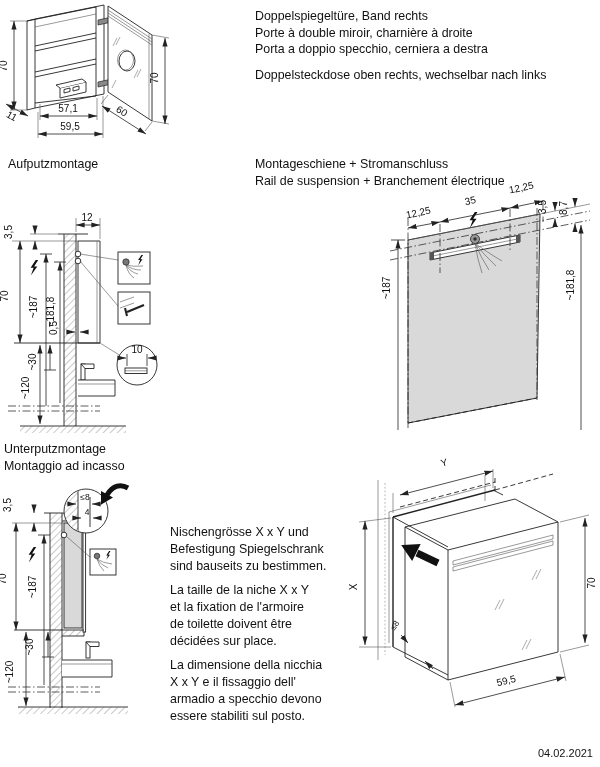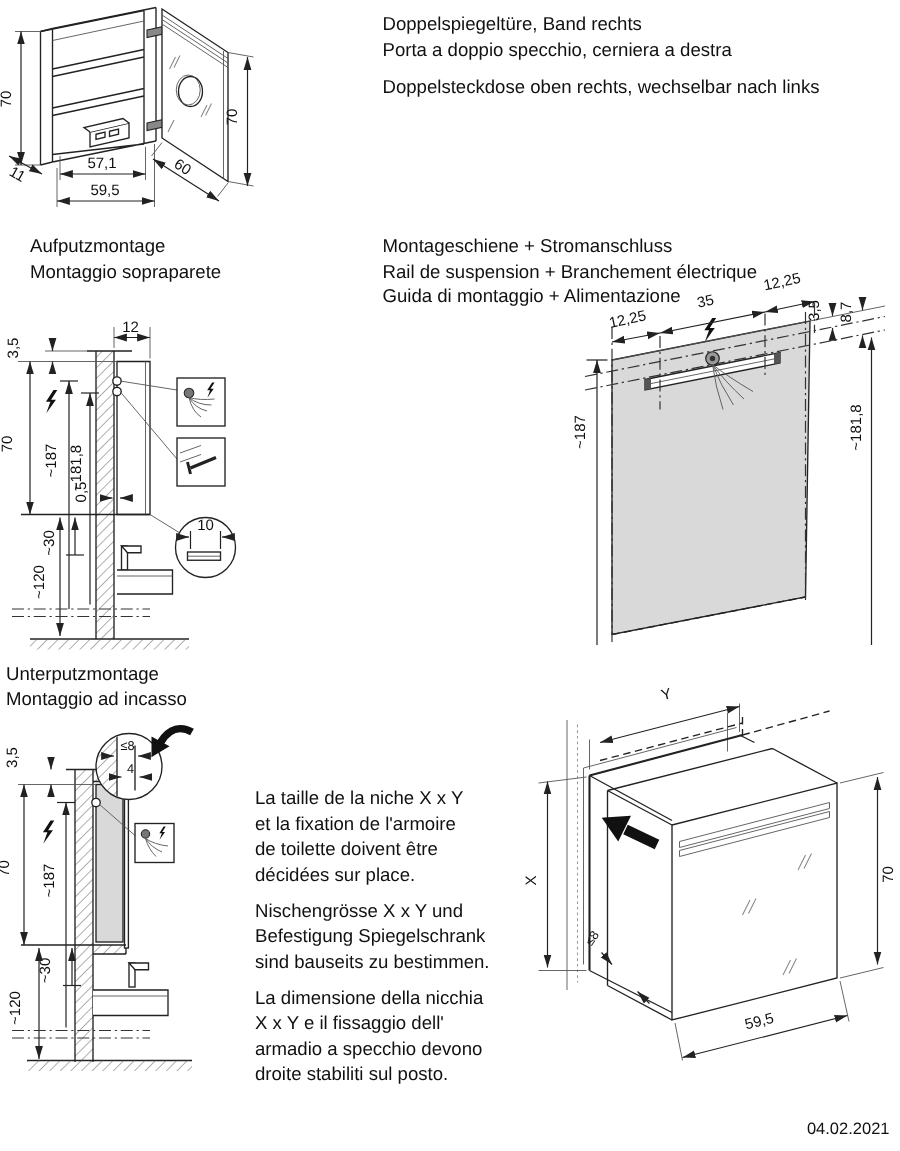--- a/index.html
+++ b/index.html
@@ -86,33 +86,32 @@
     <line class="dim" x1="102" y1="106" x2="146" y2="134" marker-start="url(#ar)" marker-end="url(#ar)"></line>
     <text x="120" y="114" transform="rotate(33 120 114)">60</text>
     <path class="thin" d="M152,35 L169,38 M152,121 L169,124"></path>
     <line class="dim" x1="165" y1="38" x2="165" y2="124" marker-start="url(#ar)" marker-end="url(#ar)"></line>
     <text x="158" y="78" transform="rotate(-90 158 78)">70</text>
   </g>
 </svg>
 
 <div class="abs txt" style="left:255px;top:8px">
   <div>Doppelspiegeltüre, Band rechts</div>
+  <div>Porte à double miroir, charnière à droite</div>
   <div>Porta a doppio specchio, cerniera a destra</div>
   <div class="gap"></div>
   <div>Doppelsteckdose oben rechts, wechselbar nach links</div>
 </div>
 
-<div class="abs txt" style="left:20px;top:156px">
+<div class="abs txt" style="left:8px;top:156px">
   <div>Aufputzmontage</div>
-  <div>Montaggio sopraparete</div>
 </div>
 <div class="abs txt" style="left:255px;top:156px">
   <div>Montageschiene + Stromanschluss</div>
   <div>Rail de suspension + Branchement électrique</div>
-  <div>Guida di montaggio + Alimentazione</div>
 </div>
 
 <svg class="abs" style="left:0;top:210px" width="175" height="235" viewBox="0 0 175 235">
   <g>
     <rect x="64" y="24" width="12" height="192" fill="url(#hch)"></rect>
     <path class="ln" d="M64,24 V216 M76,24 V216 M58,24 H88"></path>
   </g>
   <g>
     <path class="wht" d="M78,31 H100 V133 H78 Z"></path>
     <path class="thin" d="M97,31 V133"></path>
@@ -297,35 +296,35 @@
   </g>
   <path class="dd" d="M8,202 H100 M8,207 H100"></path>
   <g>
     <path class="ln" d="M18,222 H128"></path>
     <rect x="18" y="222" width="110" height="7" fill="url(#hch)"></rect>
   </g>
 </svg>
 
 <div class="abs note" style="left:170px;top:524px">
   <div class="para">
+    <div>Nischengrösse X x Y und</div>
+    <div>Befestigung Spiegelschrank</div>
+    <div>sind bauseits zu bestimmen.</div>
+  </div>
+  <div class="para">
     <div>La taille de la niche X x Y</div>
     <div>et la fixation de l'armoire</div>
     <div>de toilette doivent être</div>
     <div>décidées sur place.</div>
   </div>
   <div class="para">
-    <div>Nischengrösse X x Y und</div>
-    <div>Befestigung Spiegelschrank</div>
-    <div>sind bauseits zu bestimmen.</div>
-  </div>
-  <div class="para">
     <div>La dimensione della nicchia</div>
     <div>X x Y e il fissaggio dell'</div>
     <div>armadio a specchio devono</div>
-    <div>droite stabiliti sul posto.</div>
+    <div>essere stabiliti sul posto.</div>
   </div>
 </div>
 
 <svg class="abs" style="left:345px;top:455px" width="255" height="275" viewBox="0 0 255 275">
   <g>
     <path class="thin" d="M33,25 V205"></path>
     <path class="dot" d="M40,28 V200"></path>
     <path class="thin" d="M140,20 V46"></path>
     <path class="ln dash" d="M150,35 L208,19 M150,36 V20"></path>
   </g>

